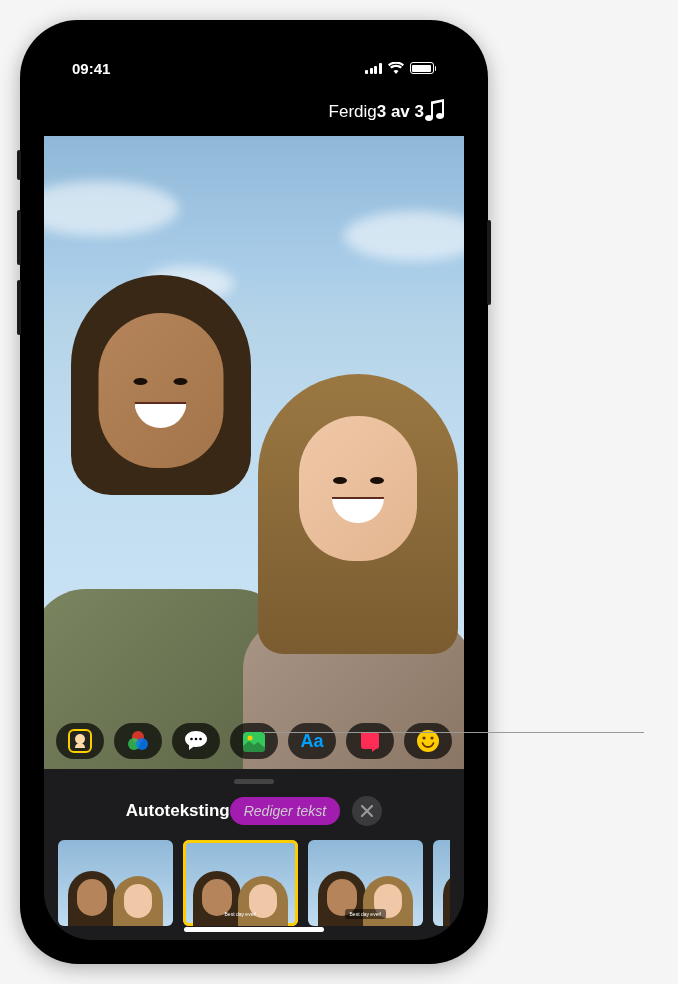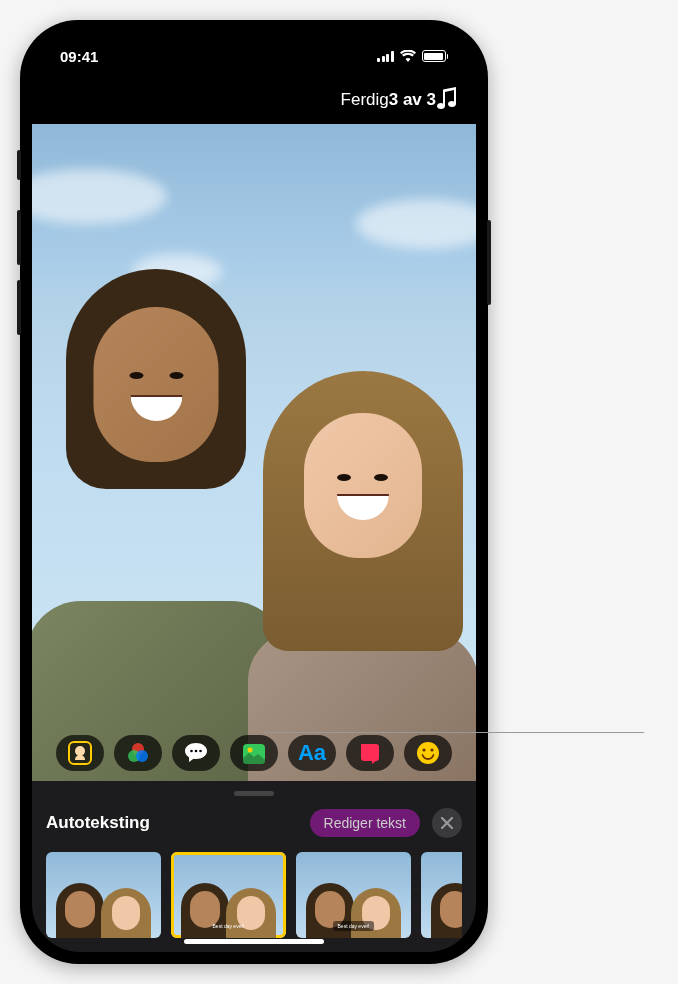--- a/index.html
+++ b/index.html
@@ -11,21 +11,21 @@
   position: relative;
 }
 .phone-frame {
   position: absolute;
   left: 20px;
   top: 20px;
   width: 468px;
   height: 944px;
   background: #000;
   border-radius: 58px;
-  padding: 12px;
+  padding: 24px;
   box-shadow: 0 4px 20px rgba(0,0,0,0.3);
 }
 .phone-side-button {
   position: absolute;
   background: #1a1a1a;
   border-radius: 2px;
 }
 .side-left-1 { left: -3px; top: 130px; width: 4px; height: 30px; }
 .side-left-2 { left: -3px; top: 190px; width: 4px; height: 55px; }
 .side-left-3 { left: -3px; top: 260px; width: 4px; height: 55px; }
@@ -150,32 +150,33 @@
   font-size: 20px;
 }
 .drag-handle { width: 40px; height: 5px; background: #444; border-radius: 3px; margin: 10px auto 6px; }
 .caption-panel {
   background: #1c1c1e;
   padding: 0 14px 14px;
 }
 .caption-header {
   display: flex;
   align-items: center;
-  justify-content: space-between;
+  justify-content: center;
   padding: 6px 0 14px;
 }
 .caption-title { color: #fff; font-size: 17px; font-weight: 600; }
 .caption-actions { display: flex; align-items: center; gap: 12px; }
 .edit-btn {
-  background: #701a75;
+  background: #a21caf;
   color: #ccc;
   padding: 6px 14px;
   border-radius: 15px;
   font-size: 14px;
   font-weight: 500;
+  font-style: italic;
 }
 .close-btn {
   width: 30px;
   height: 30px;
   background: #3a3a3c;
   border-radius: 50%;
   display: flex;
   align-items: center;
   justify-content: center;
   color: #999;
@@ -315,21 +316,21 @@
               </svg>
           </div>
           <div class="tool-btn">
             <svg width="26" height="22" viewBox="0 0 26 22">
                 <rect x="2" y="2" width="22" height="18" rx="4" fill="#34c759"></rect>
                 <circle cx="9" cy="8" r="2.5" fill="#ffcc00"></circle>
                 <path d="M2 16l6-5 5 4 4-3 7 6v1a3 3 0 01-3 3H5a3 3 0 01-3-3v-3z" fill="#2a8f42"></path>
               </svg>
           </div>
           <div class="tool-btn">
-            <span style="color:#00a0ff;font-size:22px;font-weight:600">Aa</span>
+            <span style="color:#00a0ff;font-size:18px;font-weight:600">Aa</span>
           </div>
           <div class="tool-btn">
             <svg width="24" height="22" viewBox="0 0 24 22">
                 <path d="M3 2h15a3 3 0 013 3v11a3 3 0 01-3 3l-4 3v-3H6a3 3 0 01-3-3V2z" fill="#ff2d55"></path>
               </svg>
           </div>
           <div class="tool-btn">
             <svg width="24" height="24" viewBox="0 0 24 24">
                 <circle cx="12" cy="12" r="11" fill="#ffcc00"></circle>
                 <circle cx="8" cy="9" r="1.6" fill="#663300"></circle>

